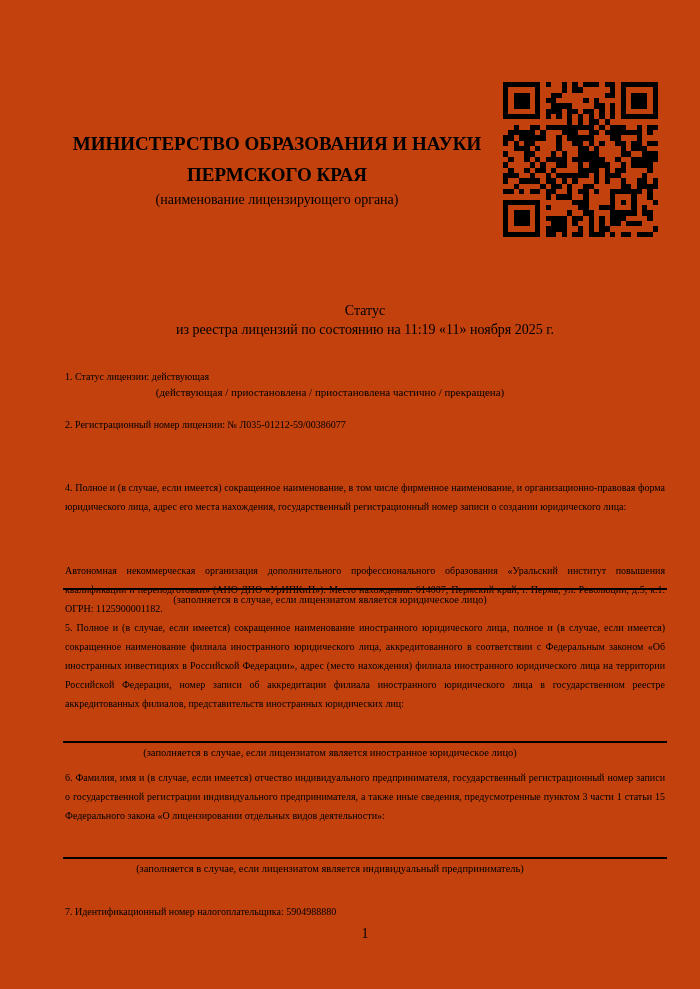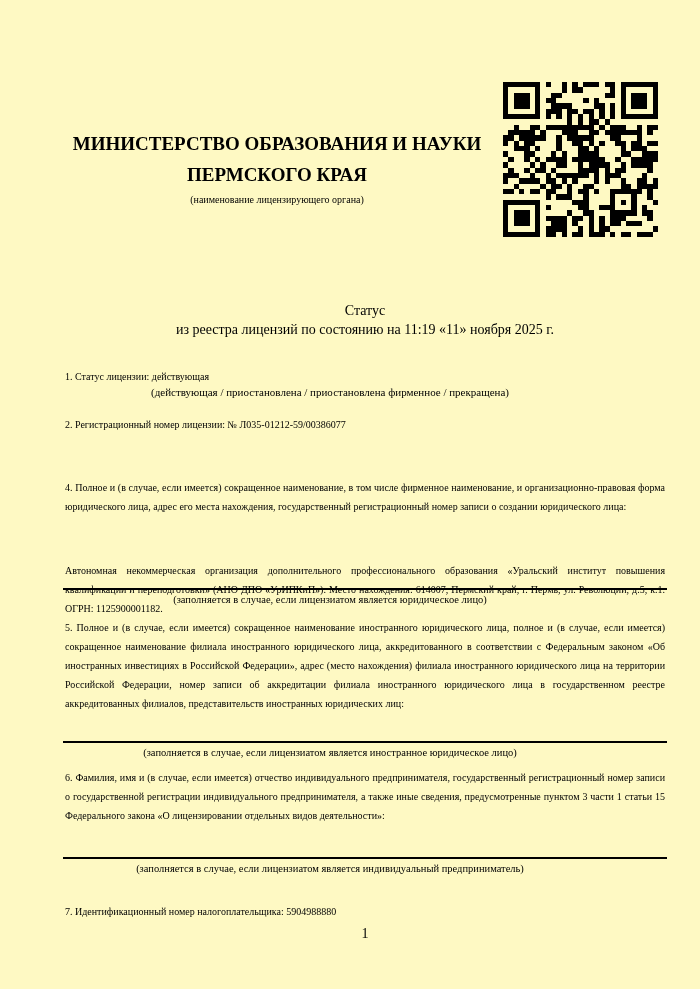--- a/index.html
+++ b/index.html
@@ -4,29 +4,29 @@
 <style>
   * { margin:0; padding:0; box-sizing:border-box; }
   html,body { background:#ffffff; }
   body {
     width:700px; height:989px;
     font-family:"Liberation Serif","DejaVu Serif",serif;
     color:#000000;
     position:relative;
     overflow:hidden;
   }
-  .page { position:absolute; top:0; left:0; width:700px; height:989px; background:#fef9c3; }
+  .page { position:absolute; top:0; left:0; width:700px; height:989px; background:#c2410c; }
 
   
   .ministry {
     position:absolute; top:128px; left:59px; width:436px;
     text-align:center; font-weight:bold; font-size:19px; line-height:31px;
   }
   .ministry-caption {
-    font-weight:normal; font-size:10px; line-height:13px; margin-top:3px;
+    font-weight:normal; font-size:14px; line-height:13px; margin-top:3px;
   }
   .qr {
     position:absolute; top:82px; left:503px; width:155px; height:155px;
   }
   .qr svg { display:block; width:155px; height:155px; }
 
   
   .doc-title {
     position:absolute; top:301px; left:65px; width:600px;
     text-align:center; font-size:14px; line-height:19px;
@@ -513,21 +513,21 @@
         <rect x="27" y="28" width="1" height="1" fill="#000000"></rect>
       </svg>
     </div>
 
   <div class="doc-title">
     <div>Статус</div>
     <div>из реестра лицензий по состоянию на 11:19 «11» ноября 2025 г.</div>
   </div>
 
   <div class="item pos-item1">1. Статус лицензии: действующая</div>
-  <div class="caption caption-status pos-cap1">(действующая / приостановлена / приостановлена фирменное / прекращена)</div>
+  <div class="caption caption-status pos-cap1">(действующая / приостановлена / приостановлена частично / прекращена)</div>
 
   <div class="item pos-item2">2. Регистрационный номер лицензии: № Л035-01212-59/00386077</div>
 
 
   <div class="item just pos-item4q">4. Полное и (в случае, если имеется) сокращенное наименование, в том числе фирменное наименование, и организационно-правовая форма юридического лица, адрес его места нахождения, государственный регистрационный номер записи о создании юридического лица:</div>
   <div class="item just pos-item4a">Автономная некоммерческая организация дополнительного профессионального образования «Уральский институт повышения квалификации и переподготовки» (АНО ДПО «УрИПКиП»). Место нахождения: 614007, Пермский край, г. Пермь, ул. Революции, д.5, к.1. ОГРН: 1125900001182.</div>
   <div class="rule pos-rule4"></div>
   <div class="caption pos-cap4">(заполняется в случае, если лицензиатом является юридическое лицо)</div>
 
   <div class="item just pos-item5q">5. Полное и (в случае, если имеется) сокращенное наименование иностранного юридического лица, полное и (в случае, если имеется) сокращенное наименование филиала иностранного юридического лица, аккредитованного в соответствии с Федеральным законом «Об иностранных инвестициях в Российской Федерации», адрес (место нахождения) филиала иностранного юридического лица на территории Российской Федерации, номер записи об аккредитации филиала иностранного юридического лица в государственном реестре аккредитованных филиалов, представительств иностранных юридических лиц:</div>

